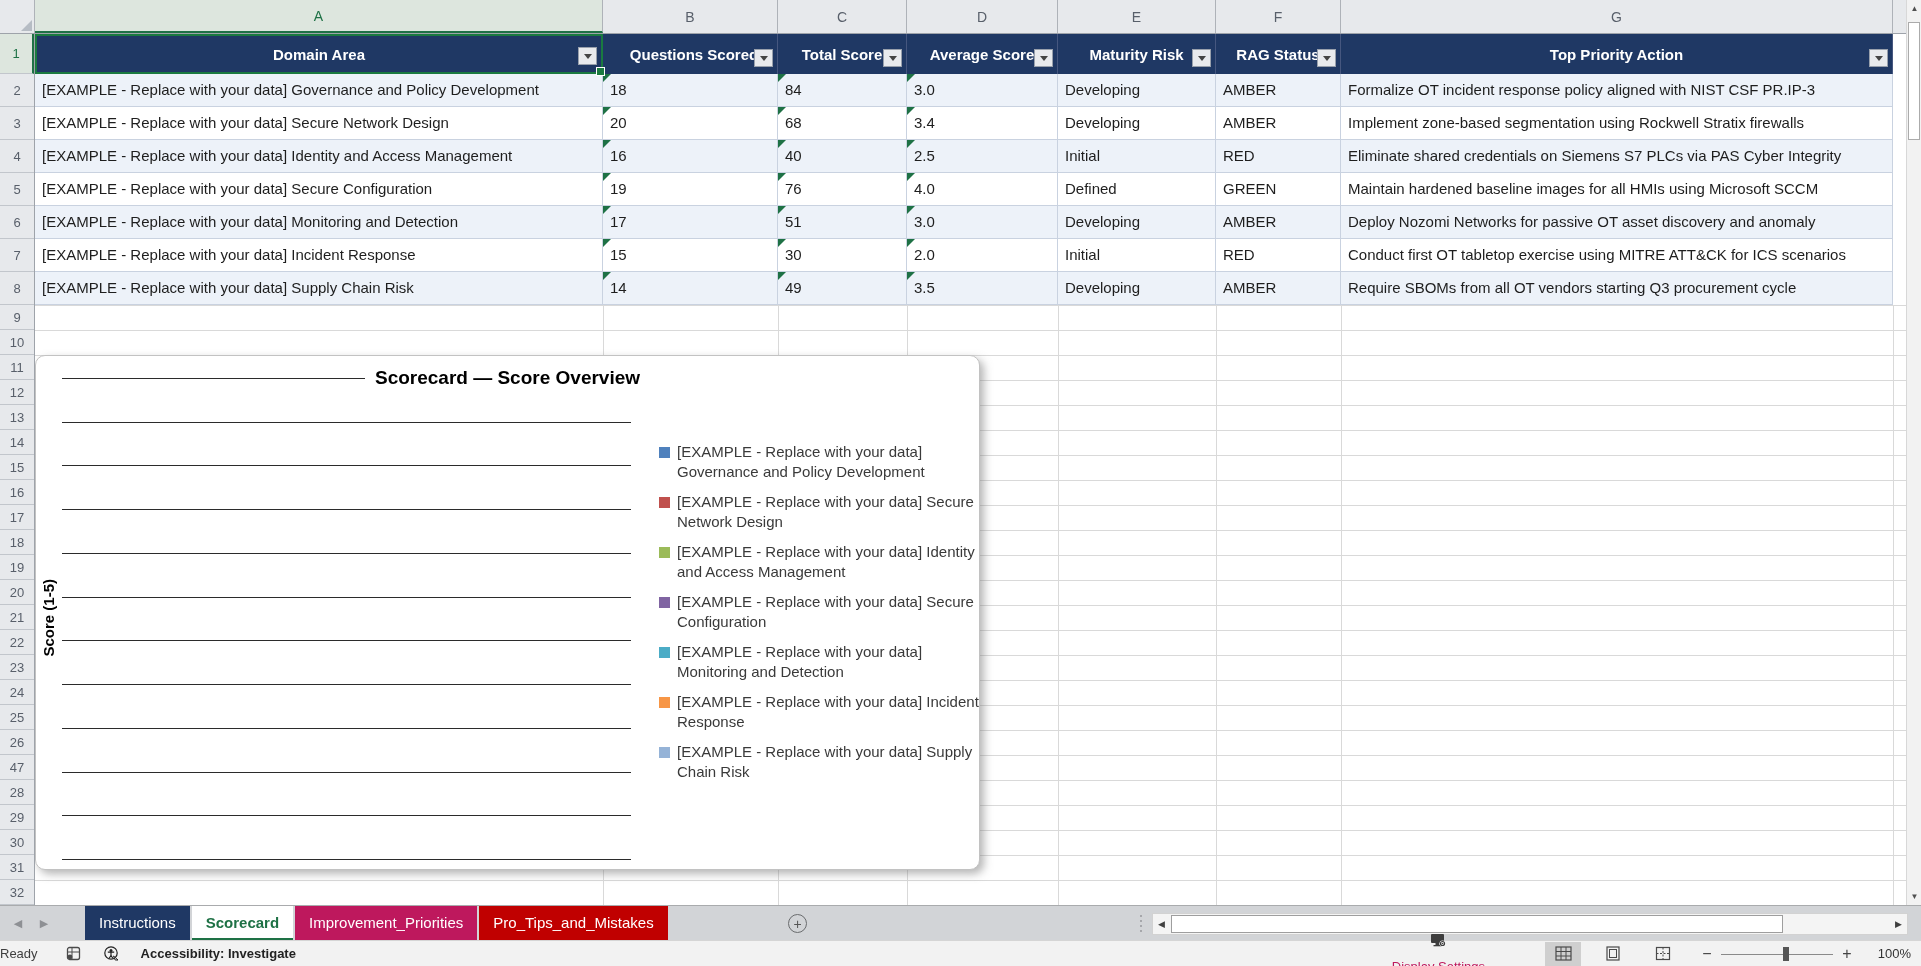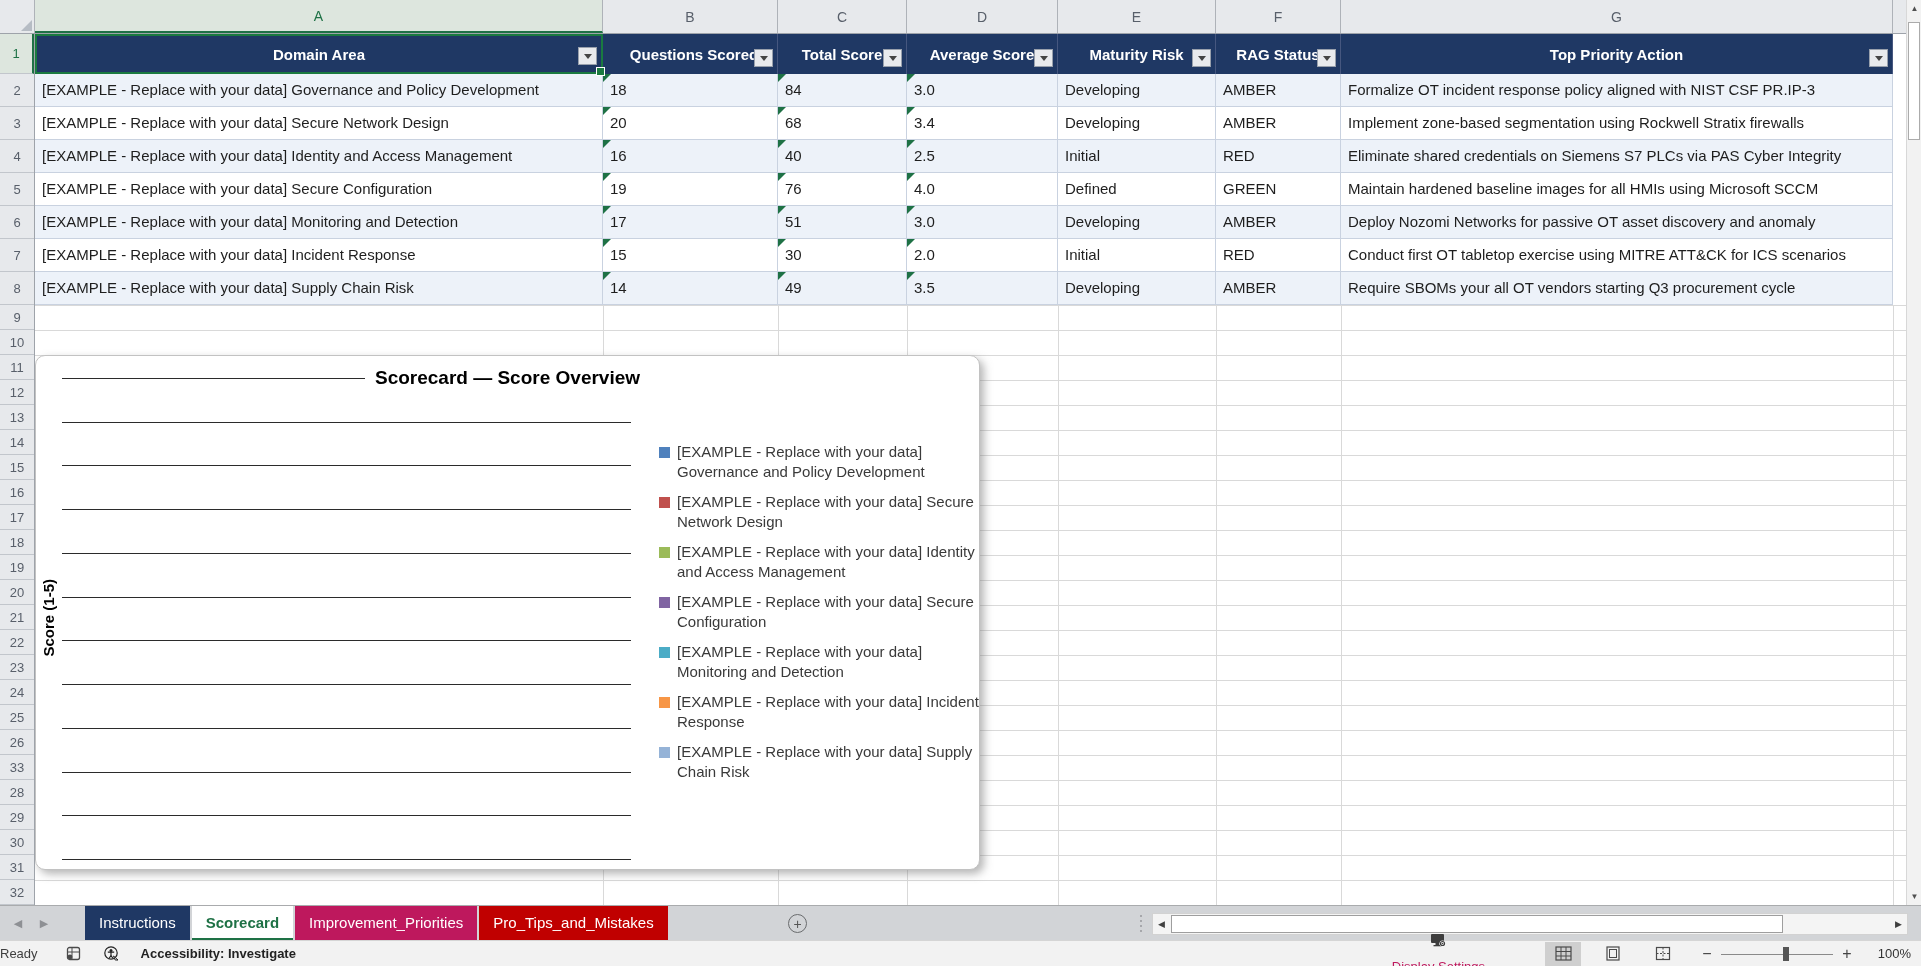--- a/index.html
+++ b/index.html
@@ -145,21 +145,21 @@
       <div class="rowcell" style="height: 25px;">17</div>
       <div class="rowcell" style="height: 25px;">18</div>
       <div class="rowcell" style="height: 25px;">19</div>
       <div class="rowcell" style="height: 25px;">20</div>
       <div class="rowcell" style="height: 25px;">21</div>
       <div class="rowcell" style="height: 25px;">22</div>
       <div class="rowcell" style="height: 25px;">23</div>
       <div class="rowcell" style="height: 25px;">24</div>
       <div class="rowcell" style="height: 25px;">25</div>
       <div class="rowcell" style="height: 25px;">26</div>
-      <div class="rowcell" style="height: 25px;">33</div>
+      <div class="rowcell" style="height: 25px;">47</div>
       <div class="rowcell" style="height: 25px;">28</div>
       <div class="rowcell" style="height: 25px;">29</div>
       <div class="rowcell" style="height: 25px;">30</div>
       <div class="rowcell" style="height: 25px;">31</div>
       <div class="rowcell" style="height: 25px;">32</div>
     </div>
 
   <div id="sheet">
     <div id="emptygrid"></div>
 
@@ -249,21 +249,21 @@
           <div class="dcell" style="width: 125px;">RED</div>
           <div class="dcell" style="width: 552px;">Conduct first OT tabletop exercise using MITRE ATT&amp;CK for ICS scenarios</div>
         </div>
         <div class="trow band">
           <div class="dcell" style="width: 568px;">[EXAMPLE - Replace with your data] Supply Chain Risk</div>
           <div class="dcell tri" style="width: 175px;">14</div>
           <div class="dcell tri" style="width: 129px;">49</div>
           <div class="dcell tri" style="width: 151px;">3.5</div>
           <div class="dcell" style="width: 158px;">Developing</div>
           <div class="dcell" style="width: 125px;">AMBER</div>
-          <div class="dcell" style="width: 552px;">Require SBOMs your all OT vendors starting Q3 procurement cycle</div>
+          <div class="dcell" style="width: 552px;">Require SBOMs from all OT vendors starting Q3 procurement cycle</div>
         </div>
       </div>
 
     <div id="chart">
       <div id="charttitle"><span>Scorecard — Score Overview</span></div>
       <div id="ylab">
           <span>Score (1-5)</span>
         </div>
       <div id="glines">
           <div class="gline" style="top: 22px;"></div>

